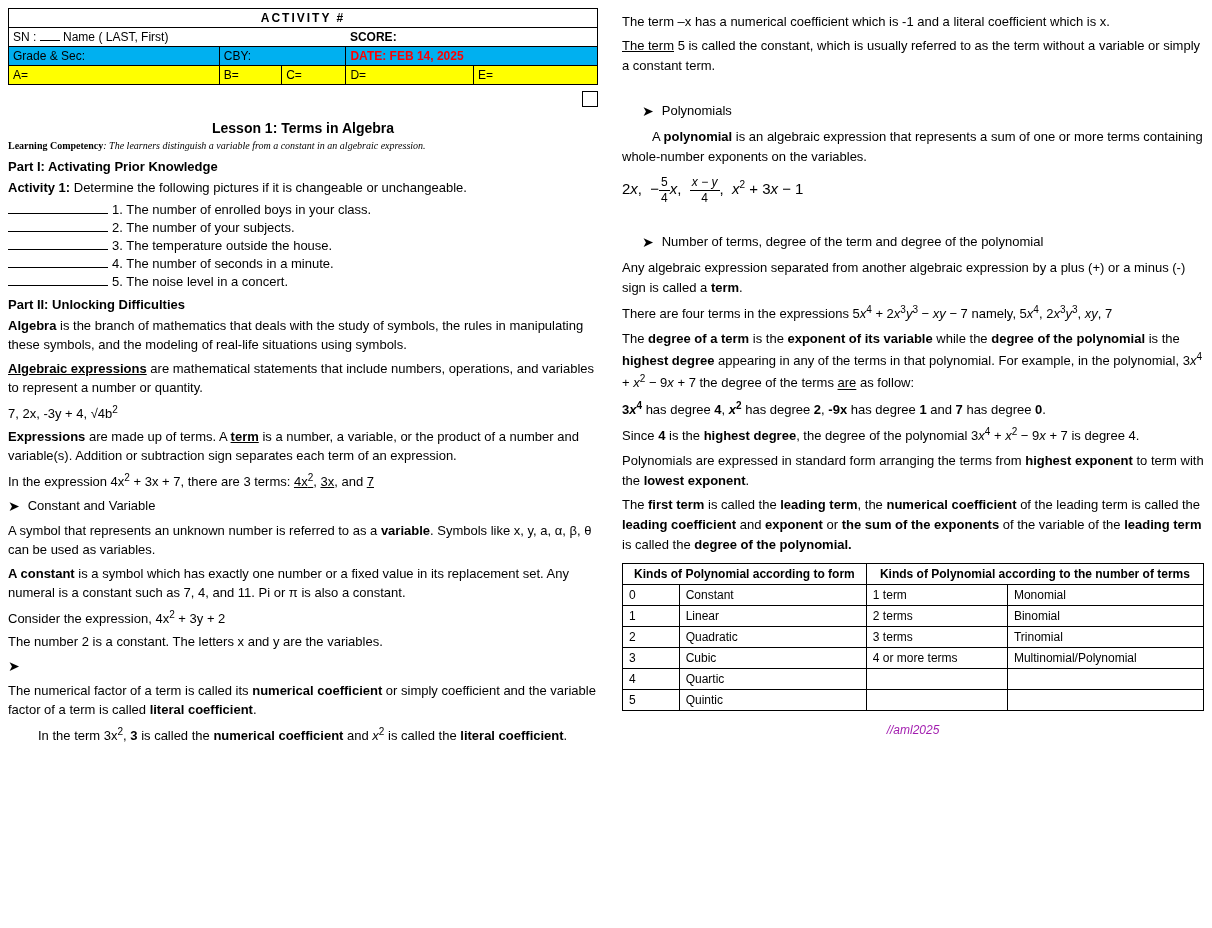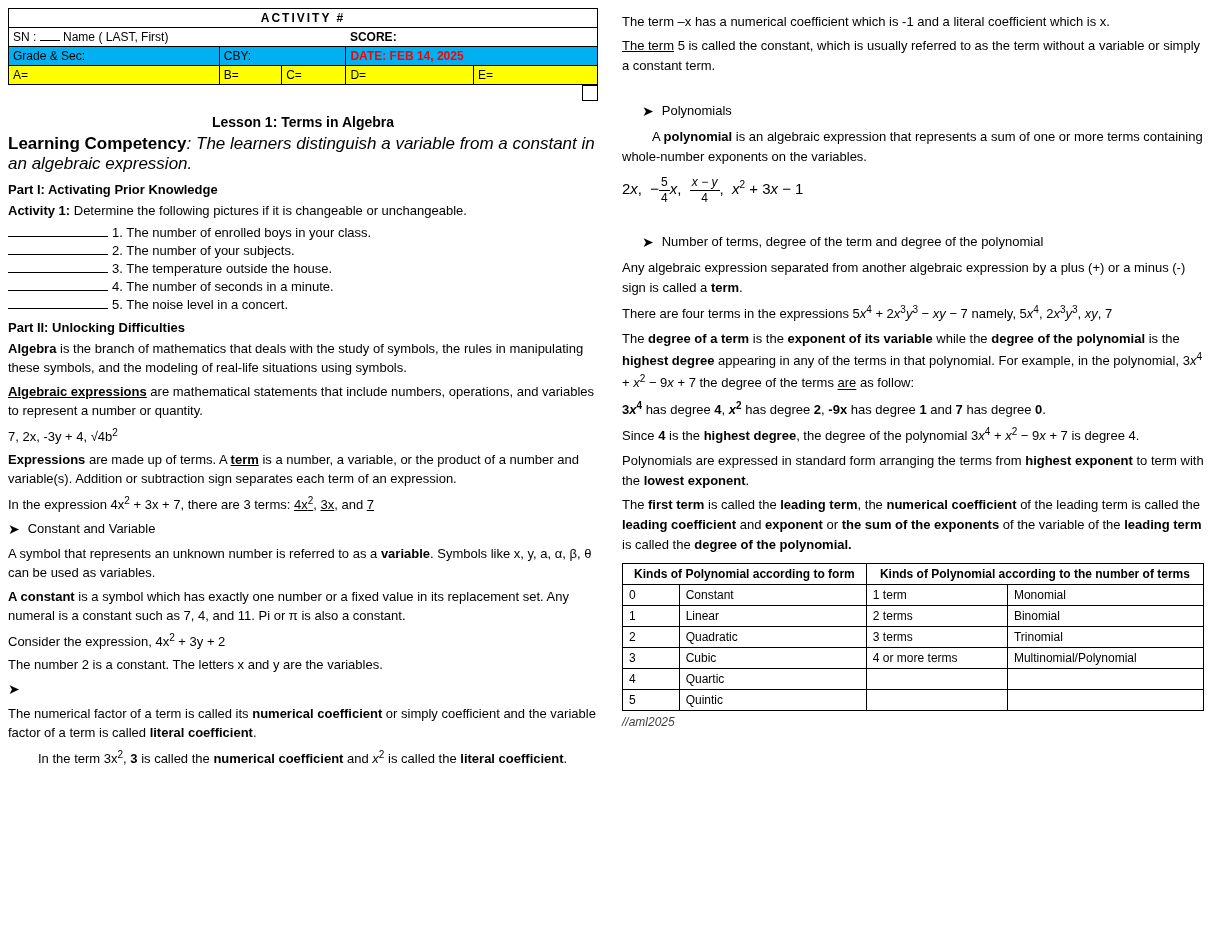--- a/index.html
+++ b/index.html
@@ -25,20 +25,21 @@
     .right-col {
       flex: 1;
       padding-left: 8px;
     }
 
     
     .header-table {
       width: 100%;
       border-collapse: collapse;
       border: 1.5px solid #000;
+      margin-bottom: 6px;
     }
     .header-table td, .header-table th {
       border: 1px solid #000;
       padding: 2px 4px;
       font-size: 12px;
     }
     .activity-title {
       text-align: center;
       font-weight: bold;
       font-size: 13px;
@@ -69,21 +70,22 @@
     }
 
     
     .lesson-title {
       text-align: center;
       font-weight: bold;
       font-size: 14px;
       margin: 10px 0 4px 0;
     }
     .learning-competency {
-      font-size: 17px;
+      font-size: 10px;
+      font-family: Liberation Serif, serif;
     }
     .lc-label {
       font-weight: bold;
     }
     .lc-italic {
       font-style: italic;
     }
     .part-title {
       font-weight: bold;
       margin: 8px 0 4px 0;
@@ -141,25 +143,25 @@
       margin-top: 8px;
       font-size: 12px;
     }
     .poly-table td, .poly-table th {
       border: 1.5px solid #000;
       padding: 3px 6px;
       vertical-align: top;
     }
 
     .footer-right {
-      text-align: left;
+      text-align: center;
       font-style: italic;
       font-size: 12px;
-      margin-top: 4px;
-      color: #404040;
+      margin-top: 12px;
+      color: #a21caf;
     }
 
     
     .frac {
       display: inline-flex;
       flex-direction: column;
       align-items: center;
       vertical-align: middle;
       font-size: 12px;
     }

